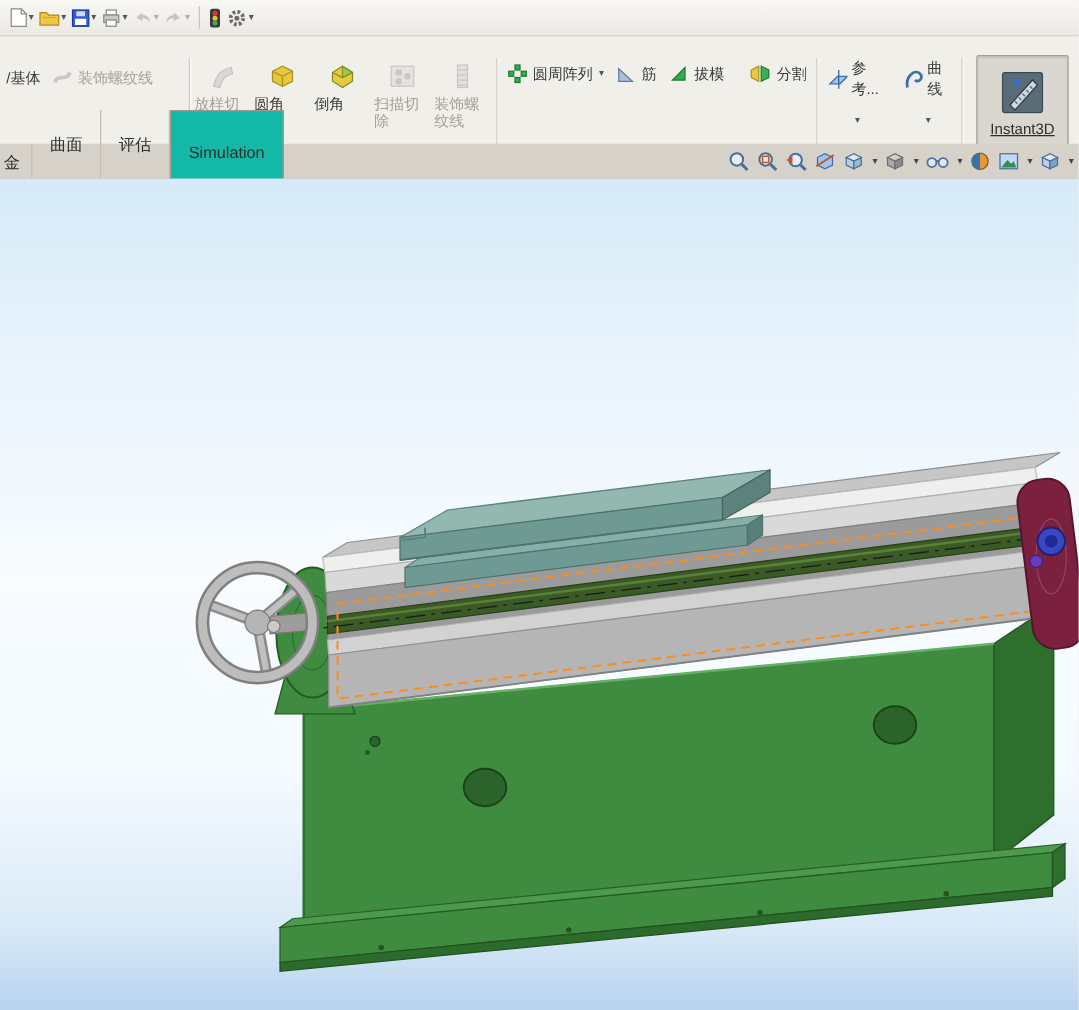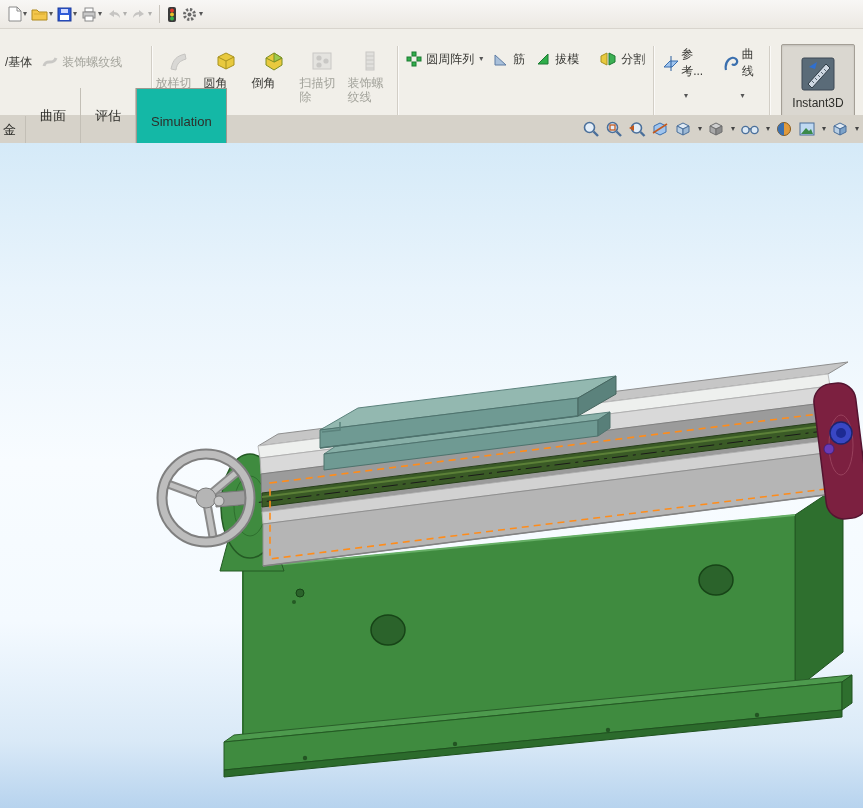--- a/index.html
+++ b/index.html
@@ -28,21 +28,21 @@
   .big-btn.disabled{color:#a2a29a;}
   .big-btn.disabled svg{opacity:.45;}
   .g3{padding-top:6px;}
   .scol{display:flex;}
   .scol .small-btn{height:26px;}
   .g4{padding-top:6px;gap:4px;}
   .drop-btn{display:flex;flex-direction:column;align-items:center;font-size:12px;color:#3a3a36;padding:2px 4px;}
   .drop-btn .row{display:flex;align-items:center;gap:3px;height:30px;}
   .drop-btn .caret{margin-top:14px;}
   .g5{padding:4px 8px 0 8px;}
-  .instant3d{width:72px;height:76px;background:#dad7d0;border:1px solid #a49f96;box-shadow:inset 0 1px 2px rgba(0,0,0,.12);display:flex;flex-direction:column;align-items:center;justify-content:center;gap:5px;font-size:12px;color:#2e2e2a;border-radius:2px;}
+  .instant3d{width:72px;height:76px;background:#dad7d0;border:1px solid #a49f96;box-shadow:inset 0 1px 2px rgba(0,0,0,.12);display:flex;flex-direction:column;align-items:center;justify-content:center;gap:5px;font-size:12px;color:#2e2e2a;border-radius:2px;text-decoration:underline;}
 
   
   .tabsrow{position:absolute;top:115px;left:0;right:0;height:28px;background:#d6d2c9;border-bottom:1px solid #b7b3aa;display:flex;align-items:flex-end;}
   .tab{height:27px;display:flex;align-items:center;padding:14px 14px;font-size:13px;color:#2e2e2a;border-right:1px solid #c3bfb6;}
   .tab.cut{padding:0 9px 0 3px;}
   .tab.boxed{background:#14b8a6;border:1px solid #9d998f;border-bottom:1px solid #edebe5;height:26px;margin-bottom:-1px;align-items:flex-end;}
   .hud{position:absolute;right:4px;top:2px;height:24px;display:flex;align-items:center;gap:5px;}
   .hud .caret{font-size:8px;color:#444;}
   .hud-ic{display:block;}
 

